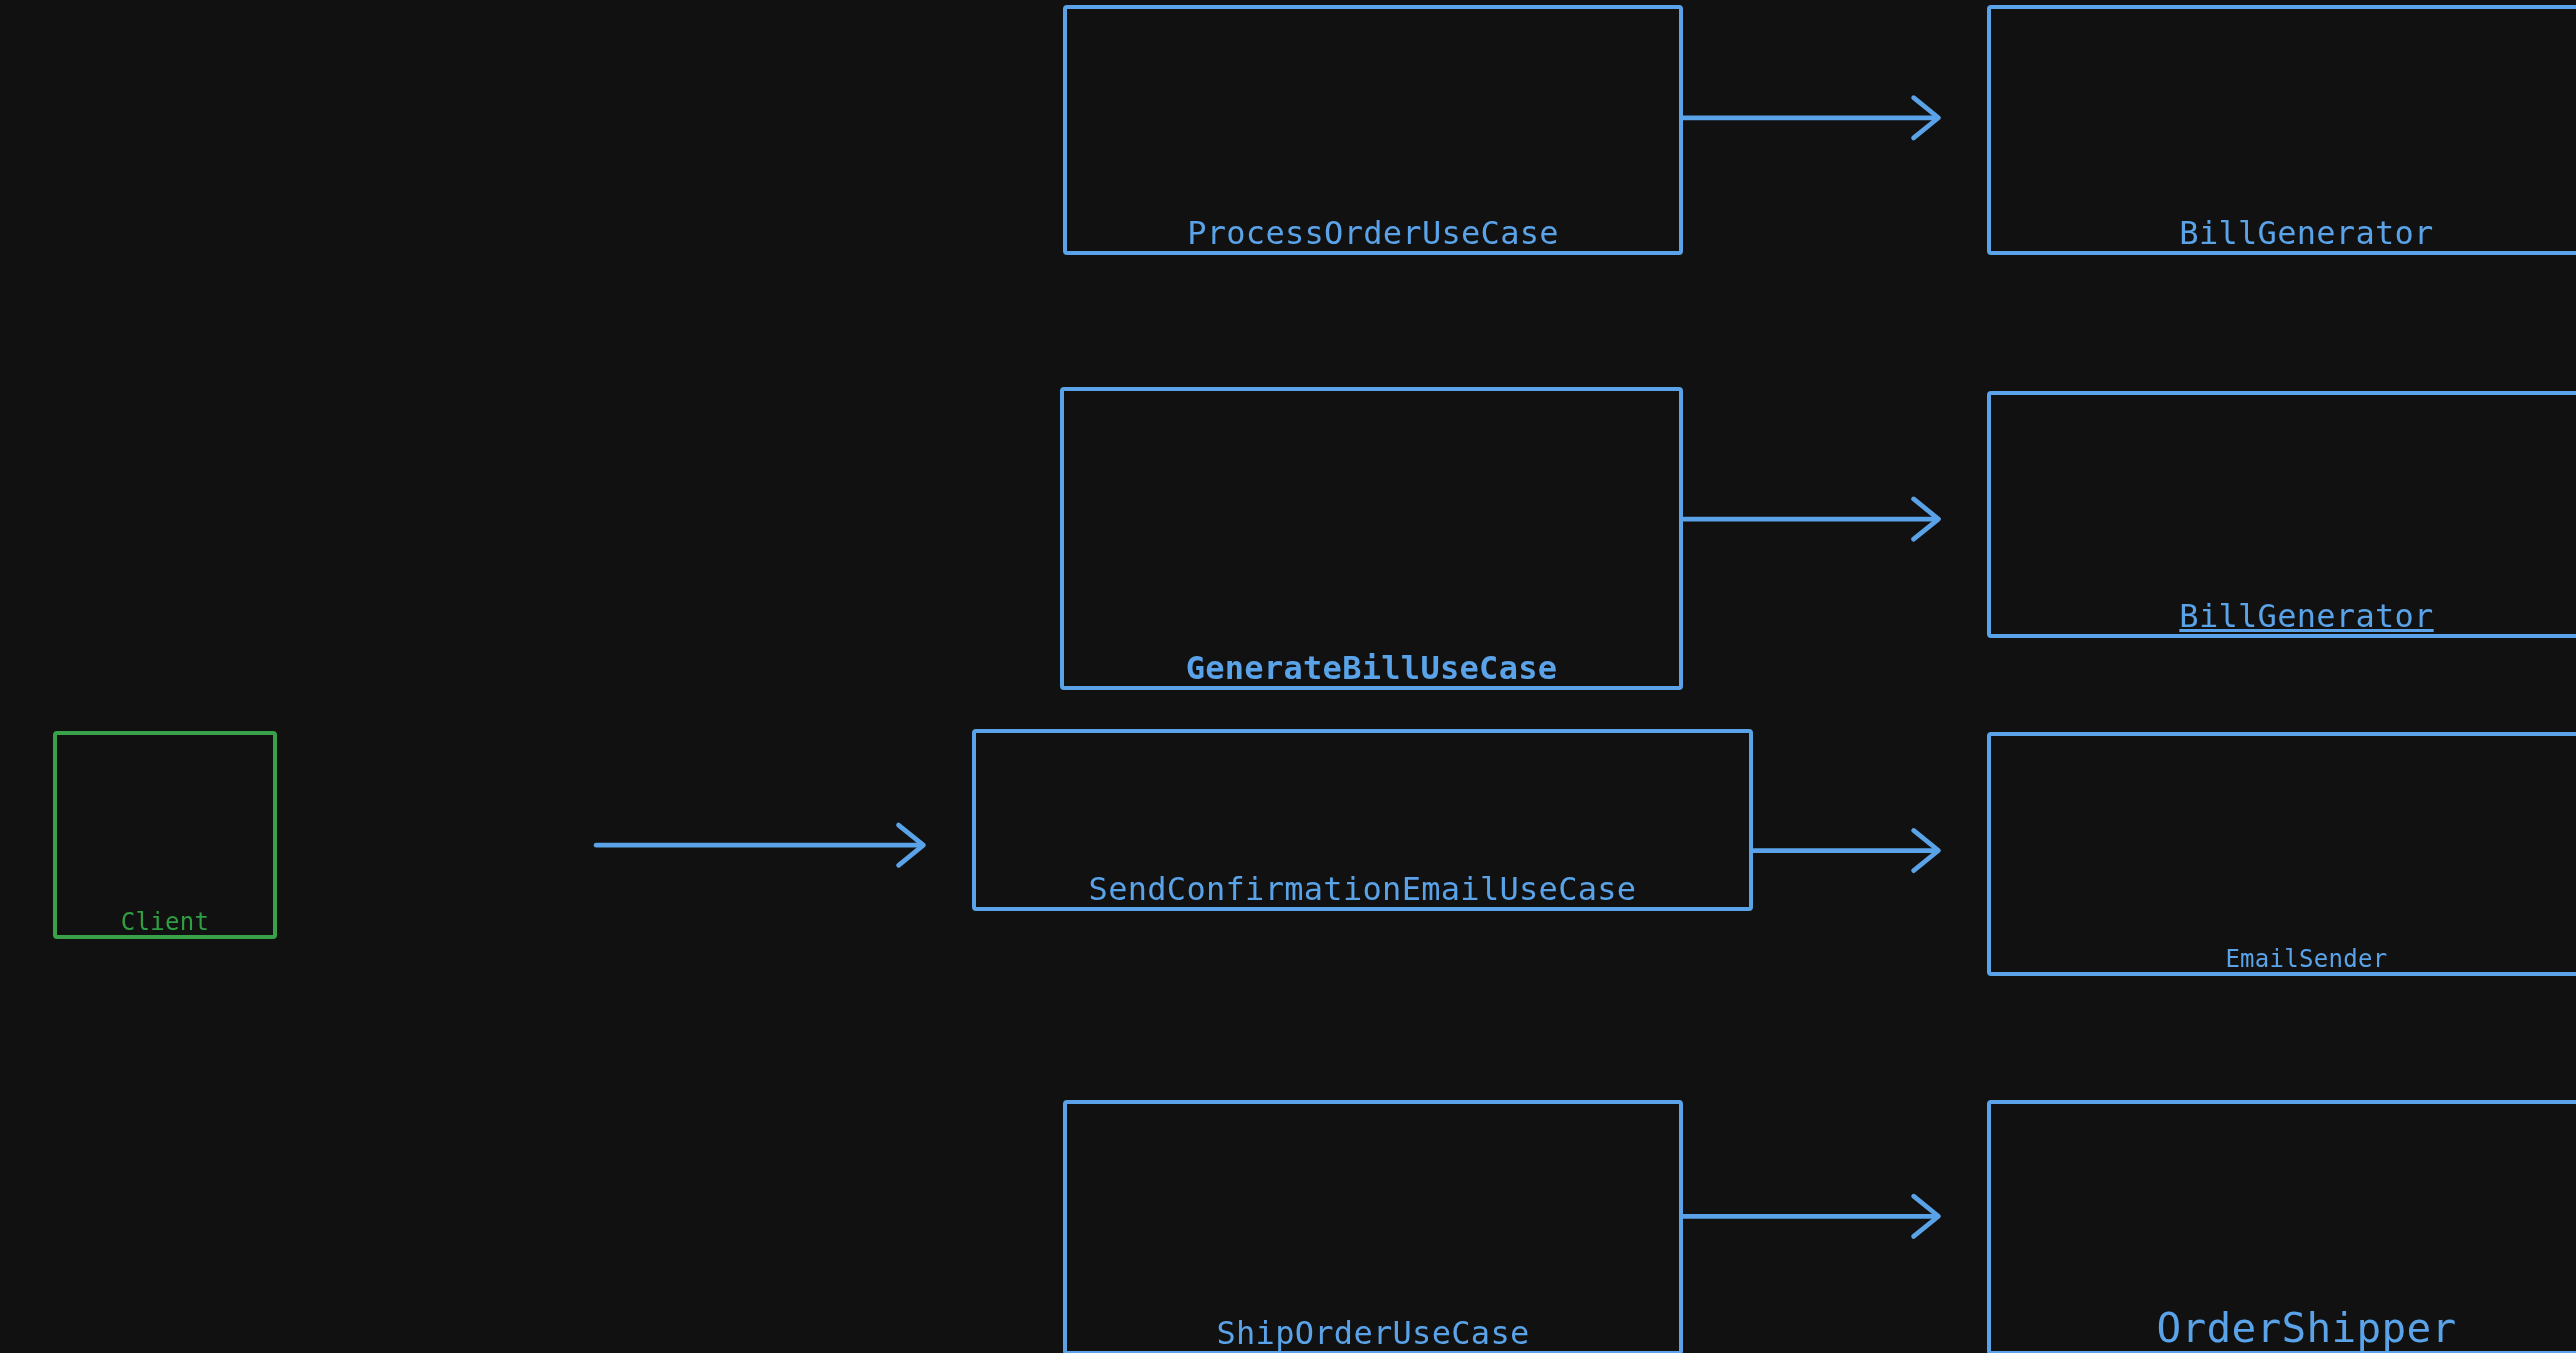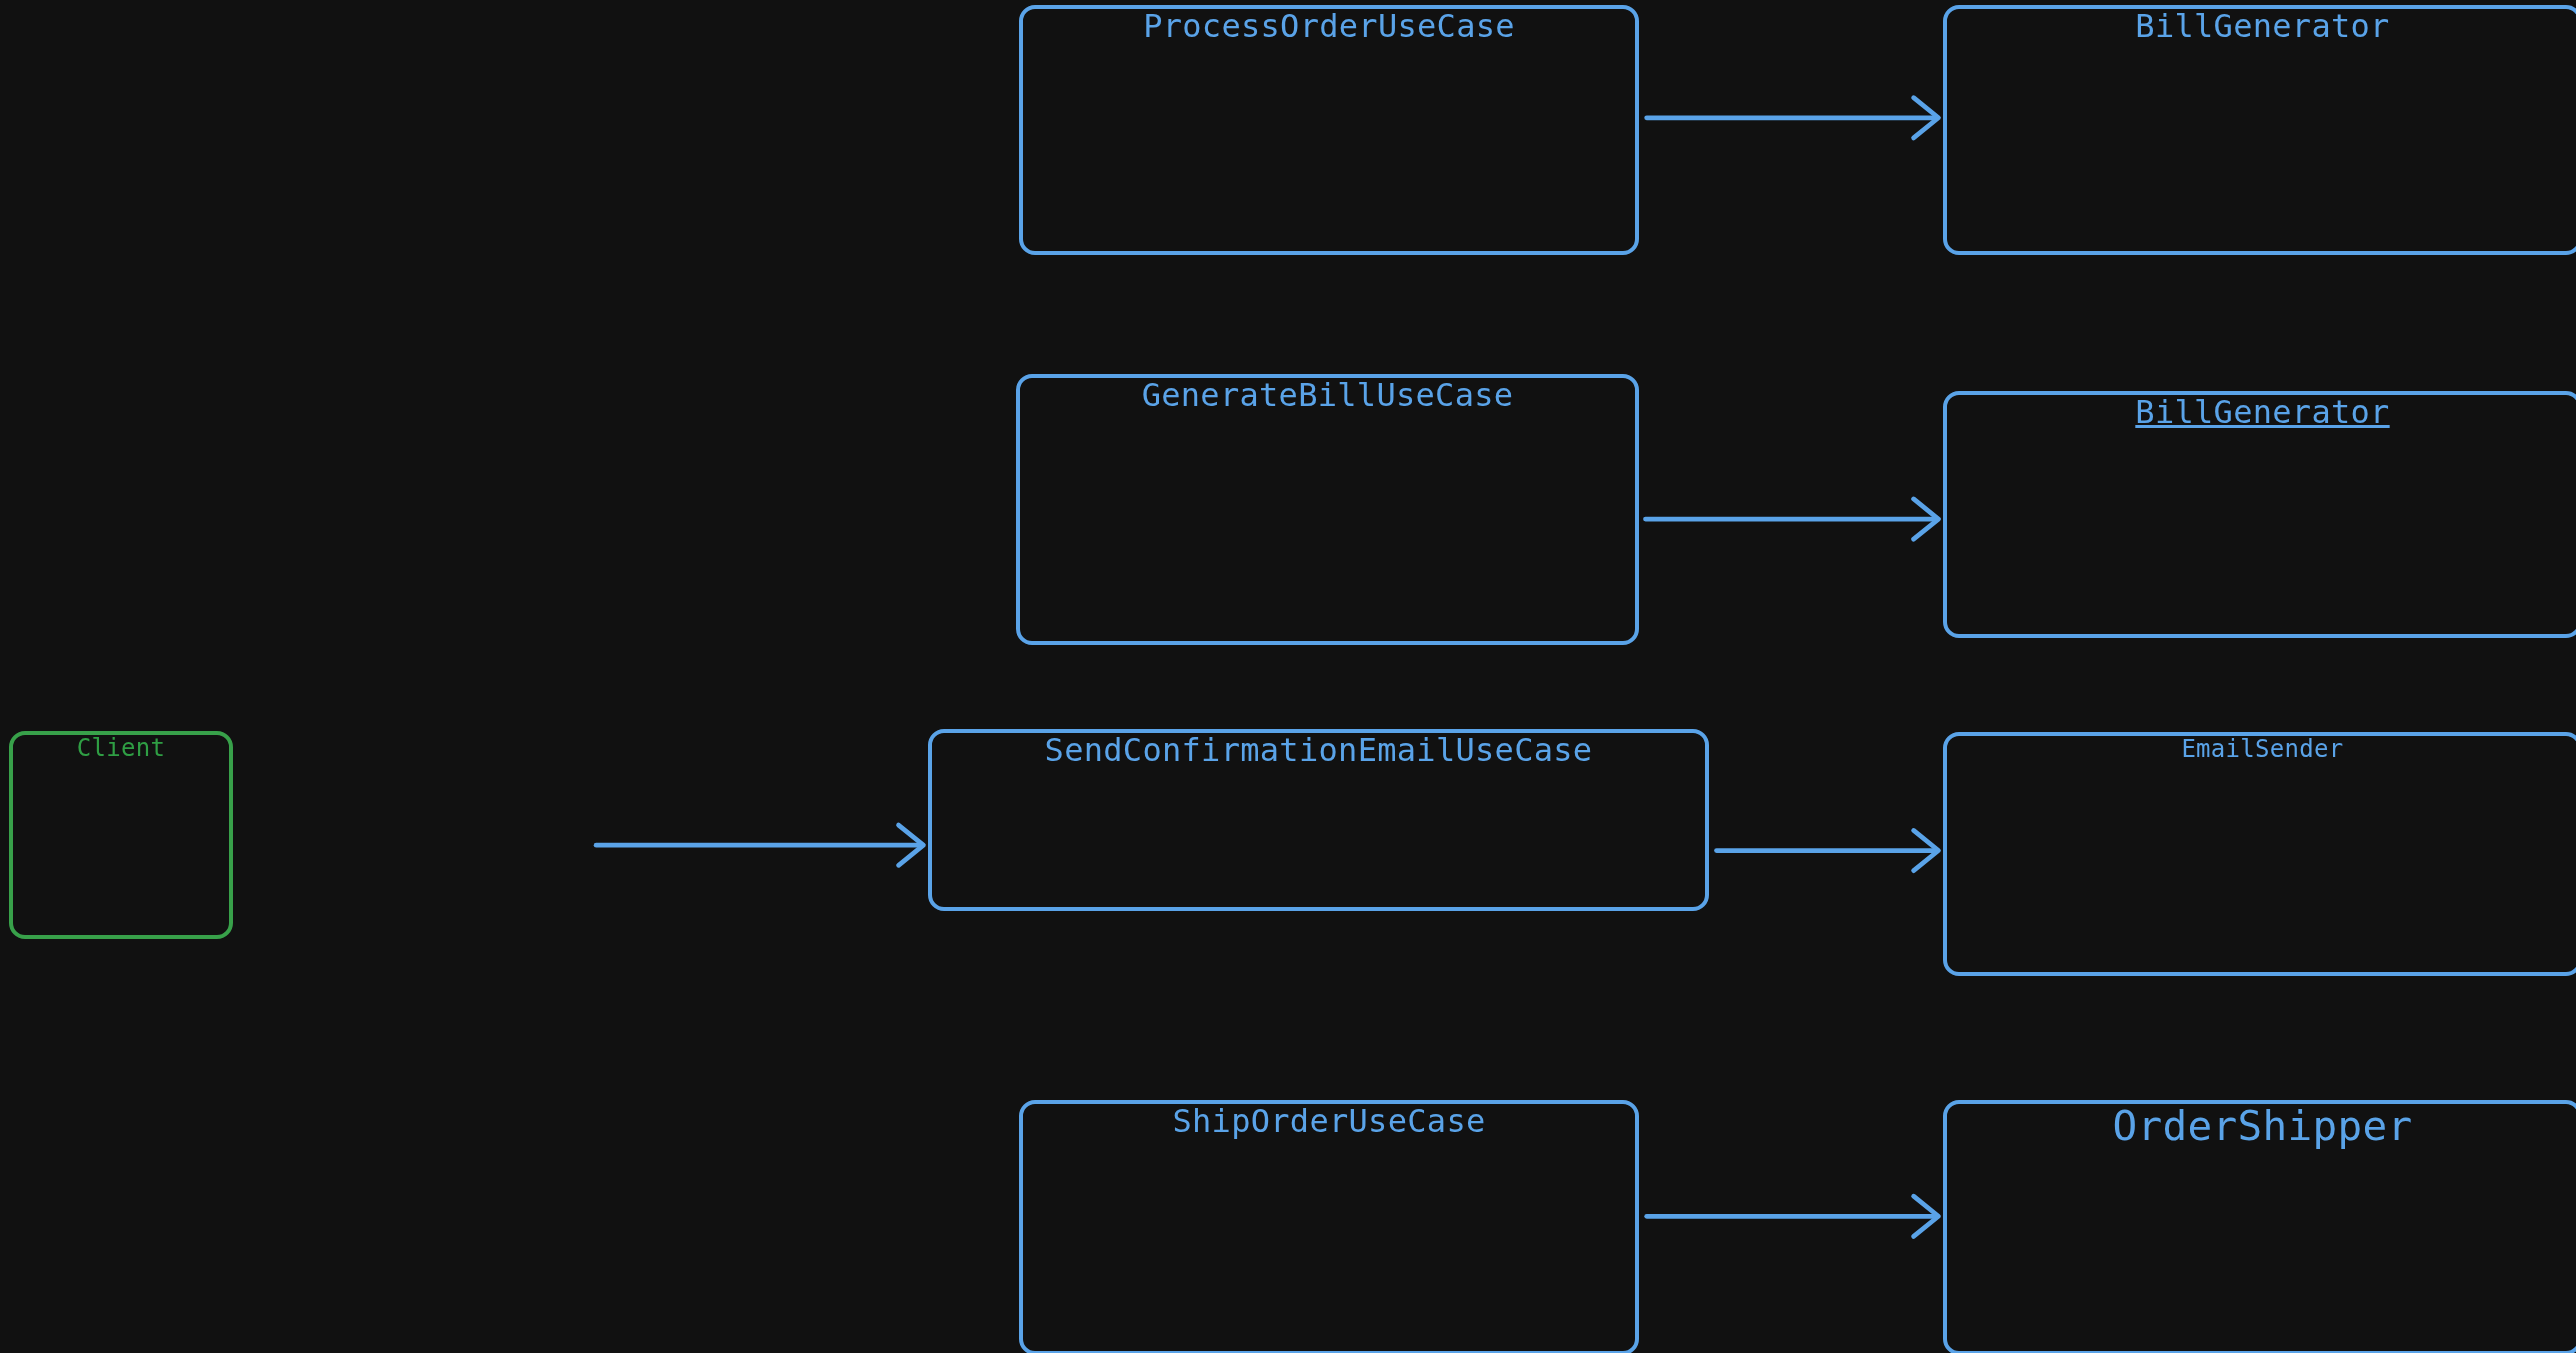--- a/index.html
+++ b/index.html
@@ -14,28 +14,29 @@
     position: relative;
     width: 2576px;
     height: 1353px;
     background: #111111;
     font-family: "DejaVu Sans Mono", "Liberation Mono", monospace;
   }
   .node {
     position: absolute;
     box-sizing: border-box;
     display: flex;
-    align-items: flex-start;
+    align-items: flex-end;
     justify-content: center;
     border-style: solid;
     border-width: 4.1px;
-    border-radius: 16px;
+    border-radius: 4px;
     background: #111111;
     text-align: center;
     white-space: nowrap;
+    margin-left: 44px;
   }
   .node.blue { border-color: #5aa3e8; }
   .node.green { border-color: #38a14a; }
   .node-label {
     font-size: 32px;
     letter-spacing: 0.3px;
     line-height: 1.1;
   }
   .node.blue .node-label { color: #5aa3e8; }
   .node.green .node-label { color: #2f9e44; }
@@ -80,21 +81,21 @@
   <div id="nodes-layer">
       <div class="node green" style="left: 9px; top: 731px; width: 224px; height: 208px;">
         <span class="node-label" style="font-size: 24px;">Client</span>
       </div>
       <div class="node blue" style="left: 1019px; top: 4.7px; width: 620px; height: 250px;">
         <span class="node-label" style="font-size: 32px;">ProcessOrderUseCase</span>
       </div>
       <div class="node blue" style="left: 1943px; top: 4.7px; width: 639px; height: 250px;">
         <span class="node-label" style="font-size: 32px;">BillGenerator</span>
       </div>
-      <div class="node blue" style="left: 1016px; top: 374px; width: 623px; height: 271px;">
+      <div class="node blue" style="left: 1016px; top: 387px; width: 623px; height: 303px; font-weight: bold;">
         <span class="node-label" style="font-size: 32px;">GenerateBillUseCase</span>
       </div>
       <div class="node blue" style="left: 1943px; top: 391px; width: 639px; height: 247px;">
         <span class="node-label" style="font-size: 32px; text-decoration: underline;">BillGenerator</span>
       </div>
       <div class="node blue" style="left: 928px; top: 729px; width: 781px; height: 182px;">
         <span class="node-label" style="font-size: 32px;">SendConfirmationEmailUseCase</span>
       </div>
       <div class="node blue" style="left: 1943px; top: 732px; width: 639px; height: 244px;">
         <span class="node-label" style="font-size: 24px;">EmailSender</span>

